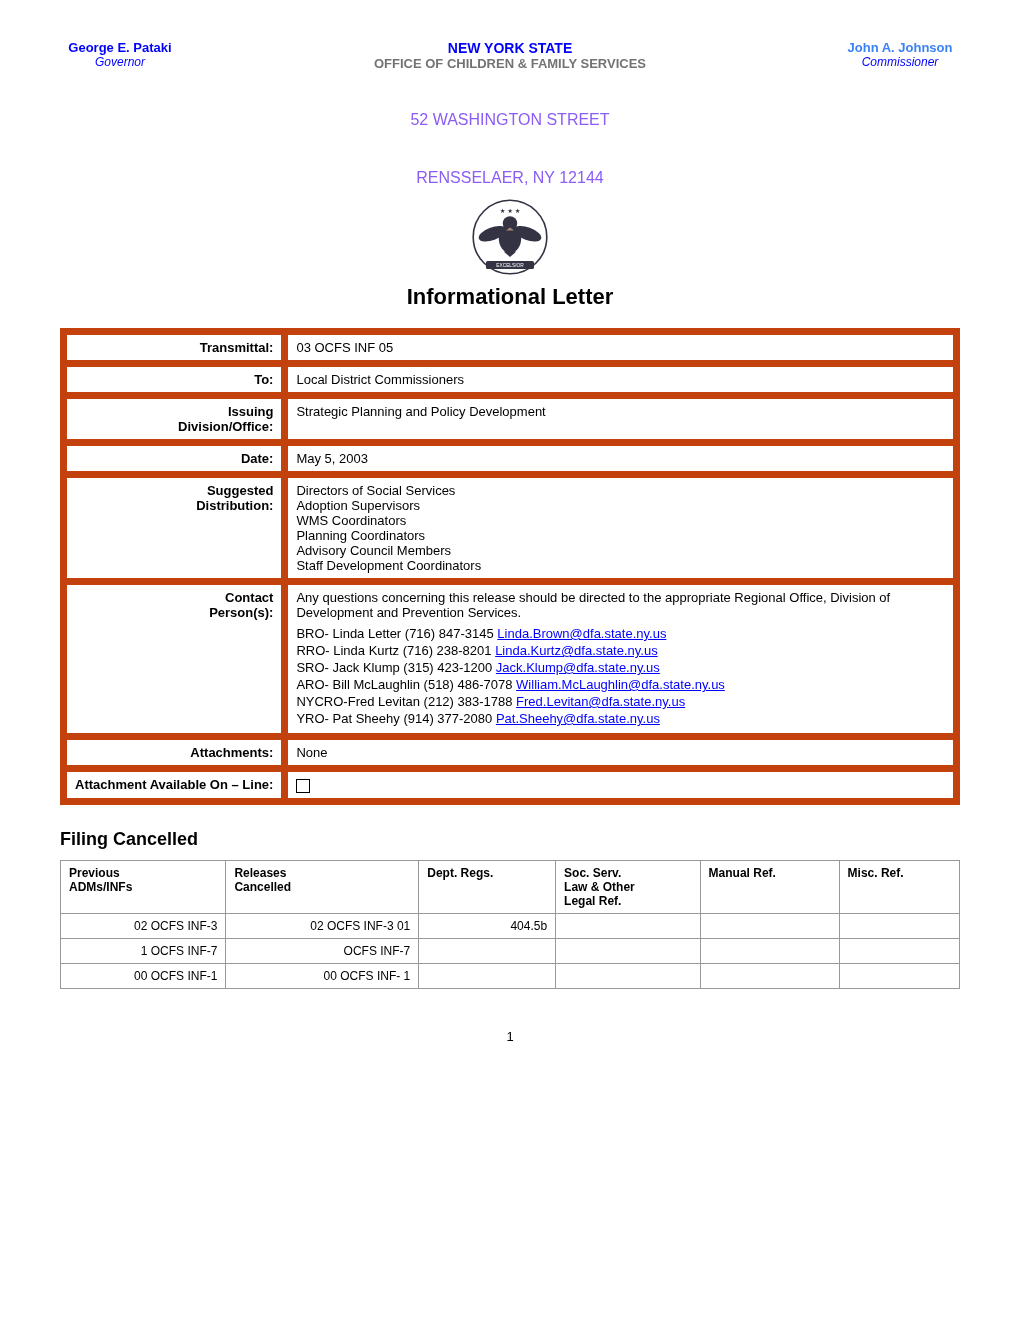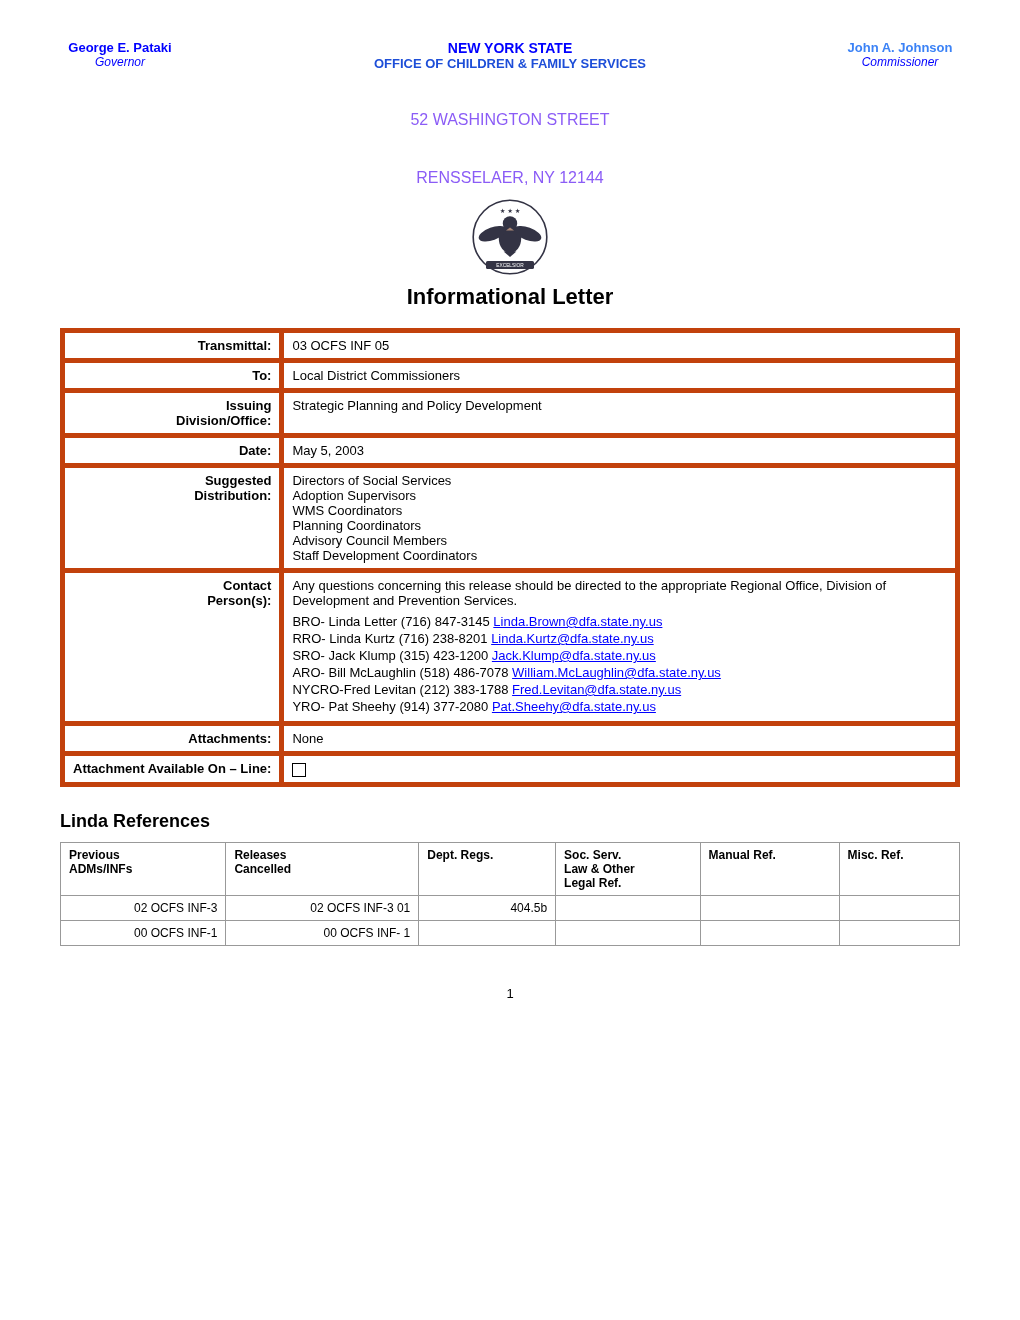--- a/index.html
+++ b/index.html
@@ -37,21 +37,21 @@
     .header-center {
       text-align: center;
       flex: 1;
     }
     .header-center .agency-name {
       color: #00f;
       font-weight: bold;
       font-size: 14px;
     }
     .header-center .agency-sub {
-      color: #1d4ed8;
+      color: #737373;
       font-weight: bold;
       font-size: 13px;
     }
     .header-center .address {
       font-size: 16px;
       color: #8b5cf6;
       margin-top: 40px;
     }
     .header-right {
       text-align: center;
@@ -87,21 +87,21 @@
     }
 
     
     .info-table {
       width: 100%;
       border-collapse: collapse;
       margin-bottom: 24px;
       border: 1px solid #999;
     }
     .info-table td {
-      border: 5px solid #c2410c;
+      border: 7px solid #c2410c;
       padding: 5px 8px;
       vertical-align: top;
     }
     .info-table .label-cell {
       font-weight: bold;
       text-align: right;
       white-space: nowrap;
       width: 170px;
       background: #fff;
     }
@@ -264,21 +264,21 @@
 
     <tr>
       <td class="label-cell" style="text-align:left; font-weight:bold;">Attachment Available On – Line:</td>
       <td class="value-cell">
         <span class="checkbox"></span>
       </td>
     </tr>
   </tbody>
 </table>
 
-<div class="filing-title">Linda References</div>
+<div class="filing-title">Filing Cancelled</div>
 
 <table class="filing-table">
   <thead>
     <tr>
       <th style="white-space:pre-line;">Previous
 ADMs/INFs</th>
       <th style="white-space:pre-line;">Releases
 Cancelled</th>
       <th style="white-space:pre-line;">Dept. Regs.</th>
       <th style="white-space:pre-line;">Soc. Serv.
@@ -291,20 +291,28 @@
   <tbody id="filing-rows-container">
   <tr>
         <td>02  OCFS INF-3</td>
         <td>02 OCFS INF-3 01</td>
         <td>404.5b</td>
         <td></td>
         <td></td>
         <td></td>
       </tr>
       <tr>
+        <td>1   OCFS INF-7</td>
+        <td>OCFS INF-7</td>
+        <td></td>
+        <td></td>
+        <td></td>
+        <td></td>
+      </tr>
+      <tr>
         <td>00  OCFS INF-1</td>
         <td>00 OCFS INF- 1</td>
         <td></td>
         <td></td>
         <td></td>
         <td></td>
       </tr>
     </tbody>
 </table>
 

